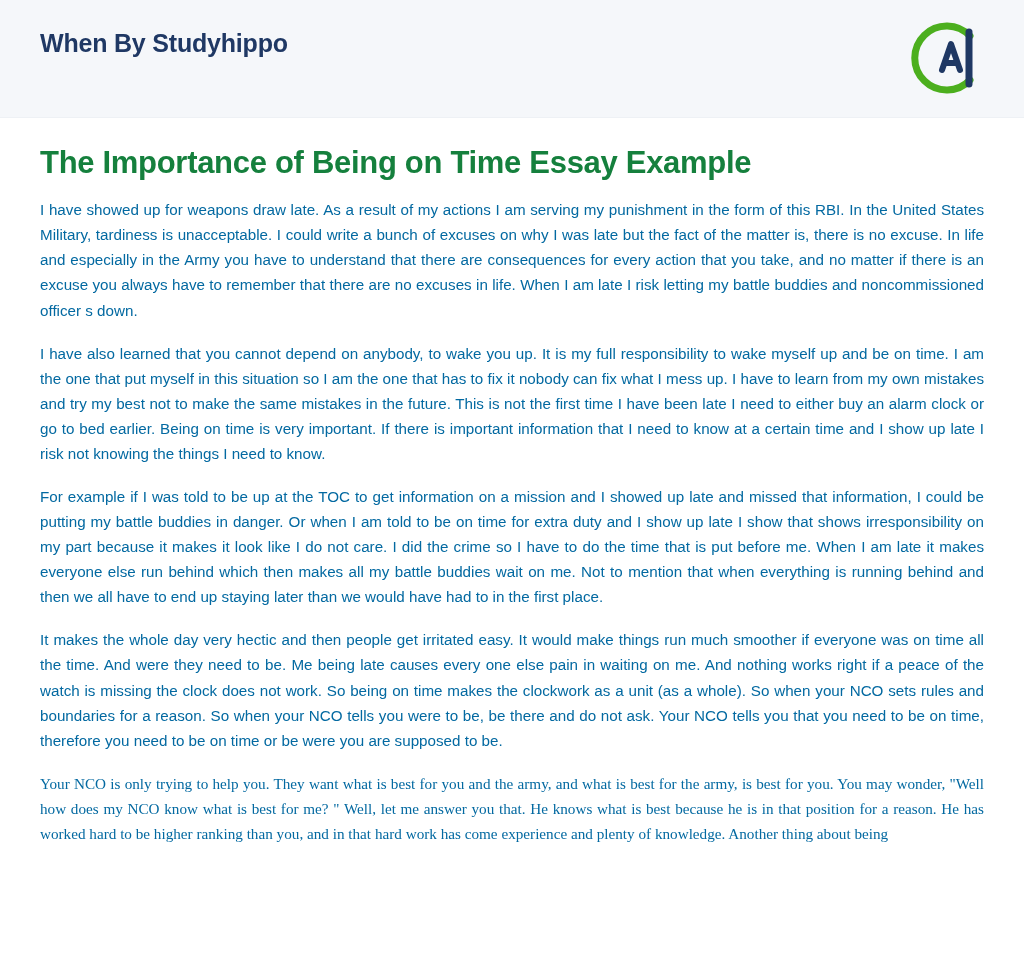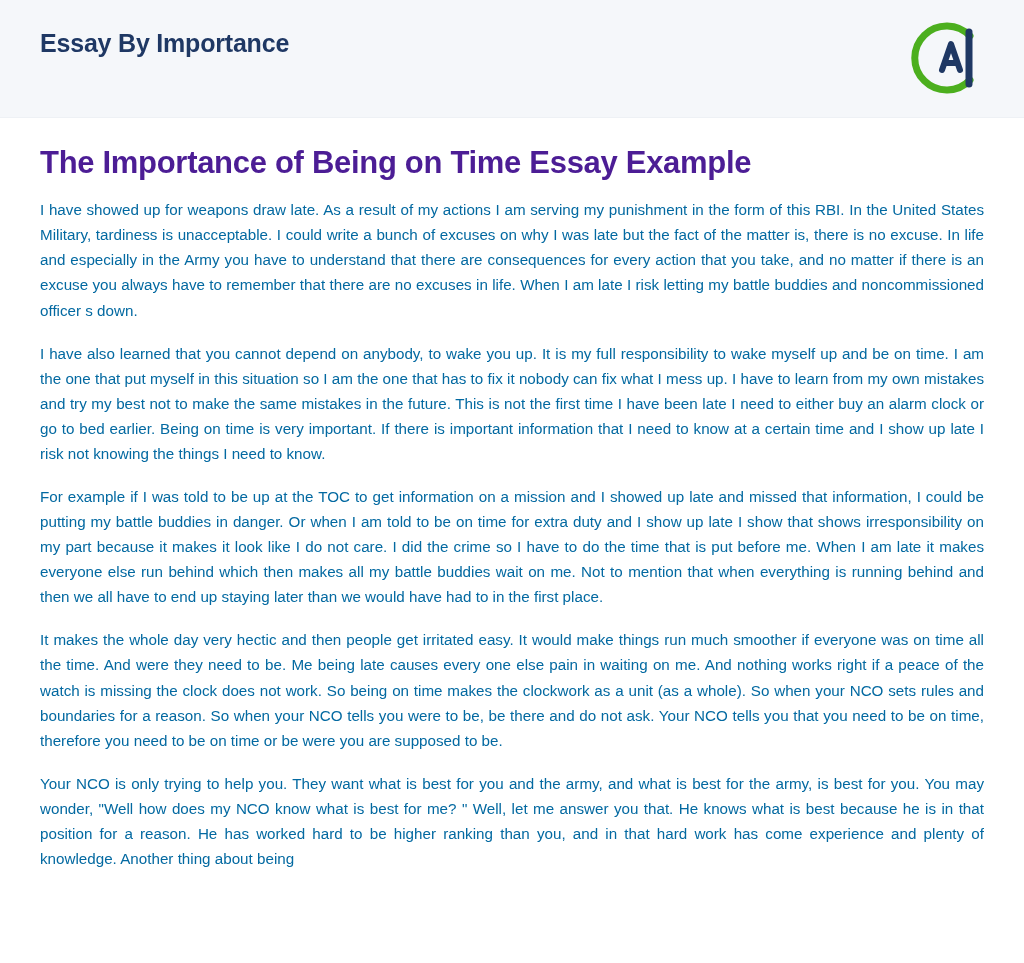--- a/index.html
+++ b/index.html
@@ -51,41 +51,41 @@
     width: 72px;
     height: 72px;
   }
   
   .article {
     padding: 26px 40px 0 40px;
   }
   .article-title {
     font-size: 31px;
     font-weight: bold;
-    color: #4c1d95;
+    color: #15803d;
     margin: 0 0 16px 0;
     letter-spacing: -0.3px;
     line-height: 1.2;
   }
   .para {
     font-size: 15.2px;
     line-height: 1.65;
     color: #0369a1;
     margin: 0 0 18px 0;
     text-align: justify;
   }
-  .para:last-child { margin-bottom: 0; }
+  .para:last-child { margin-bottom: 0; font-family: Liberation Serif, serif; }
 </style>
 </head>
 <body>
 
 <div class="page">
 
   <div class="header">
-    <div class="site-title">Essay By Importance</div>
+    <div class="site-title">When By Studyhippo</div>
     <div class="logo">
       <svg viewBox="0 0 72 72" width="72" height="72" xmlns="http://www.w3.org/2000/svg">
         <path d="M64 14 A32 32 0 1 0 64 58" fill="none" stroke="#4caf1e" stroke-width="7" stroke-linecap="round"></path>
         <path d="M63 10 L63 62" fill="none" stroke="#1f3864" stroke-width="7" stroke-linecap="round"></path>
         <path d="M36 48 L45 22 L54 48" fill="none" stroke="#1f3864" stroke-width="6" stroke-linejoin="round" stroke-linecap="round"></path>
         <path d="M39.5 41 L50.5 41" fill="none" stroke="#1f3864" stroke-width="6" stroke-linecap="round"></path>
       </svg>
     </div>
   </div>
 

